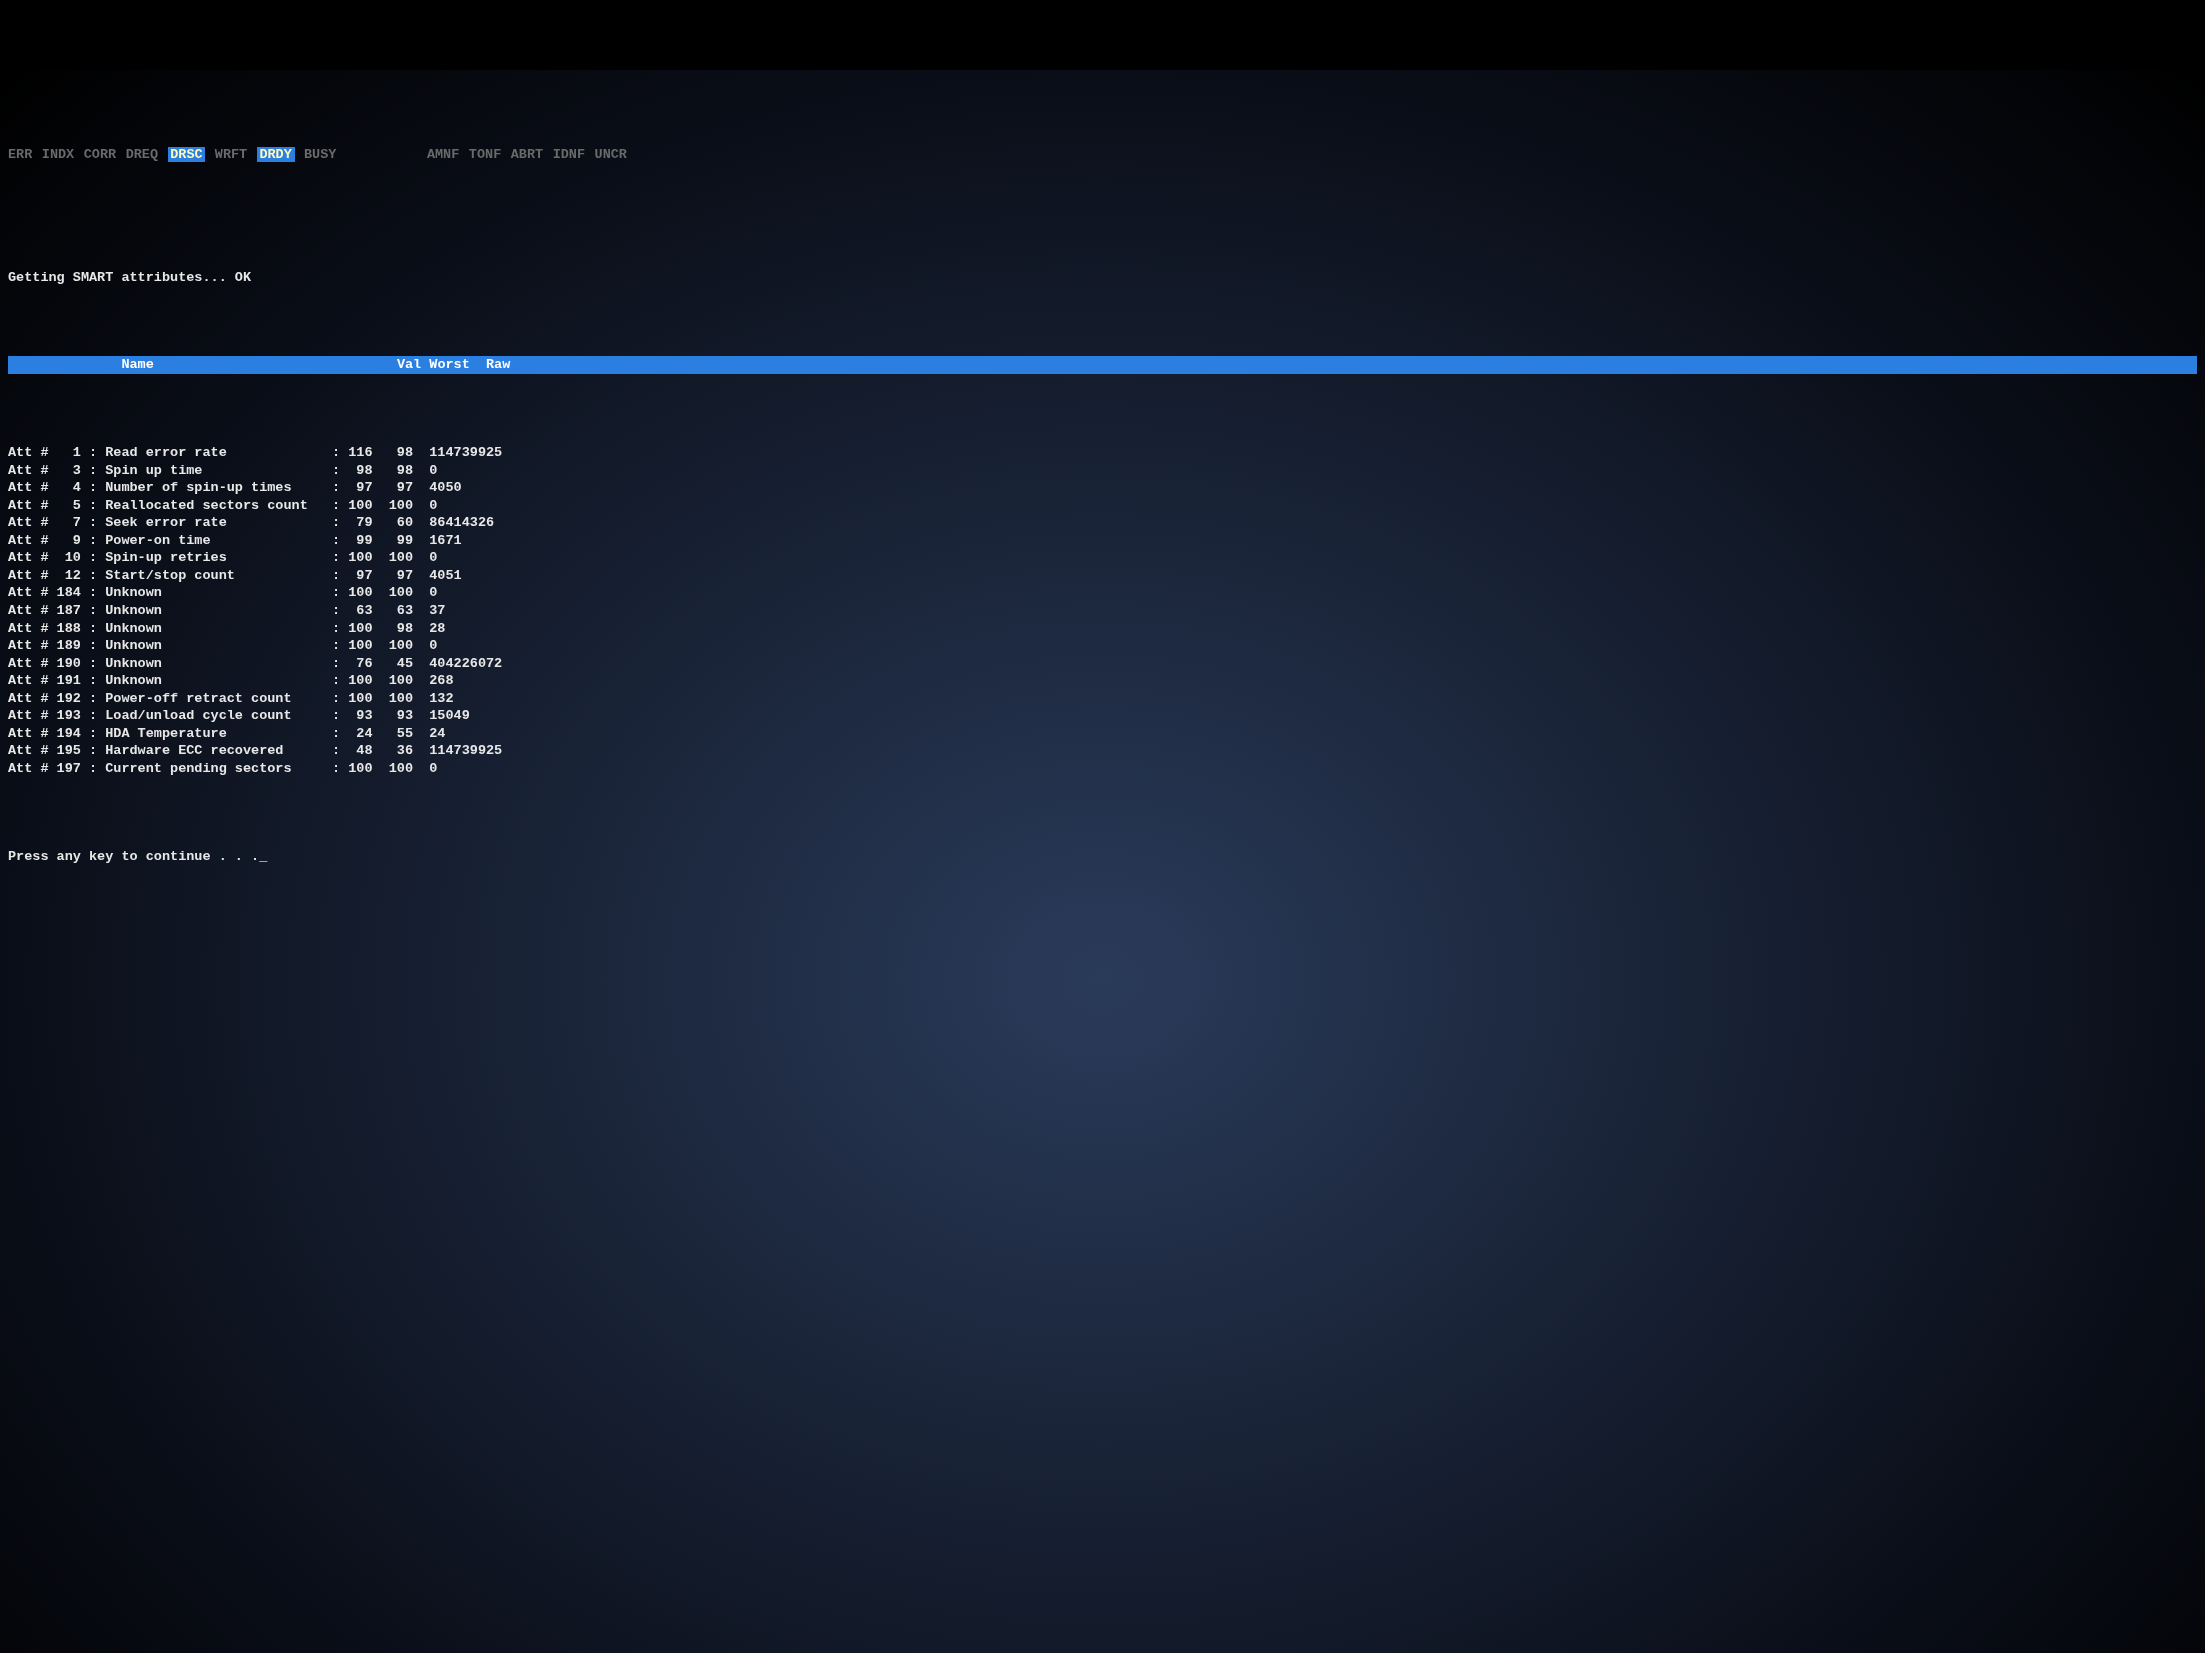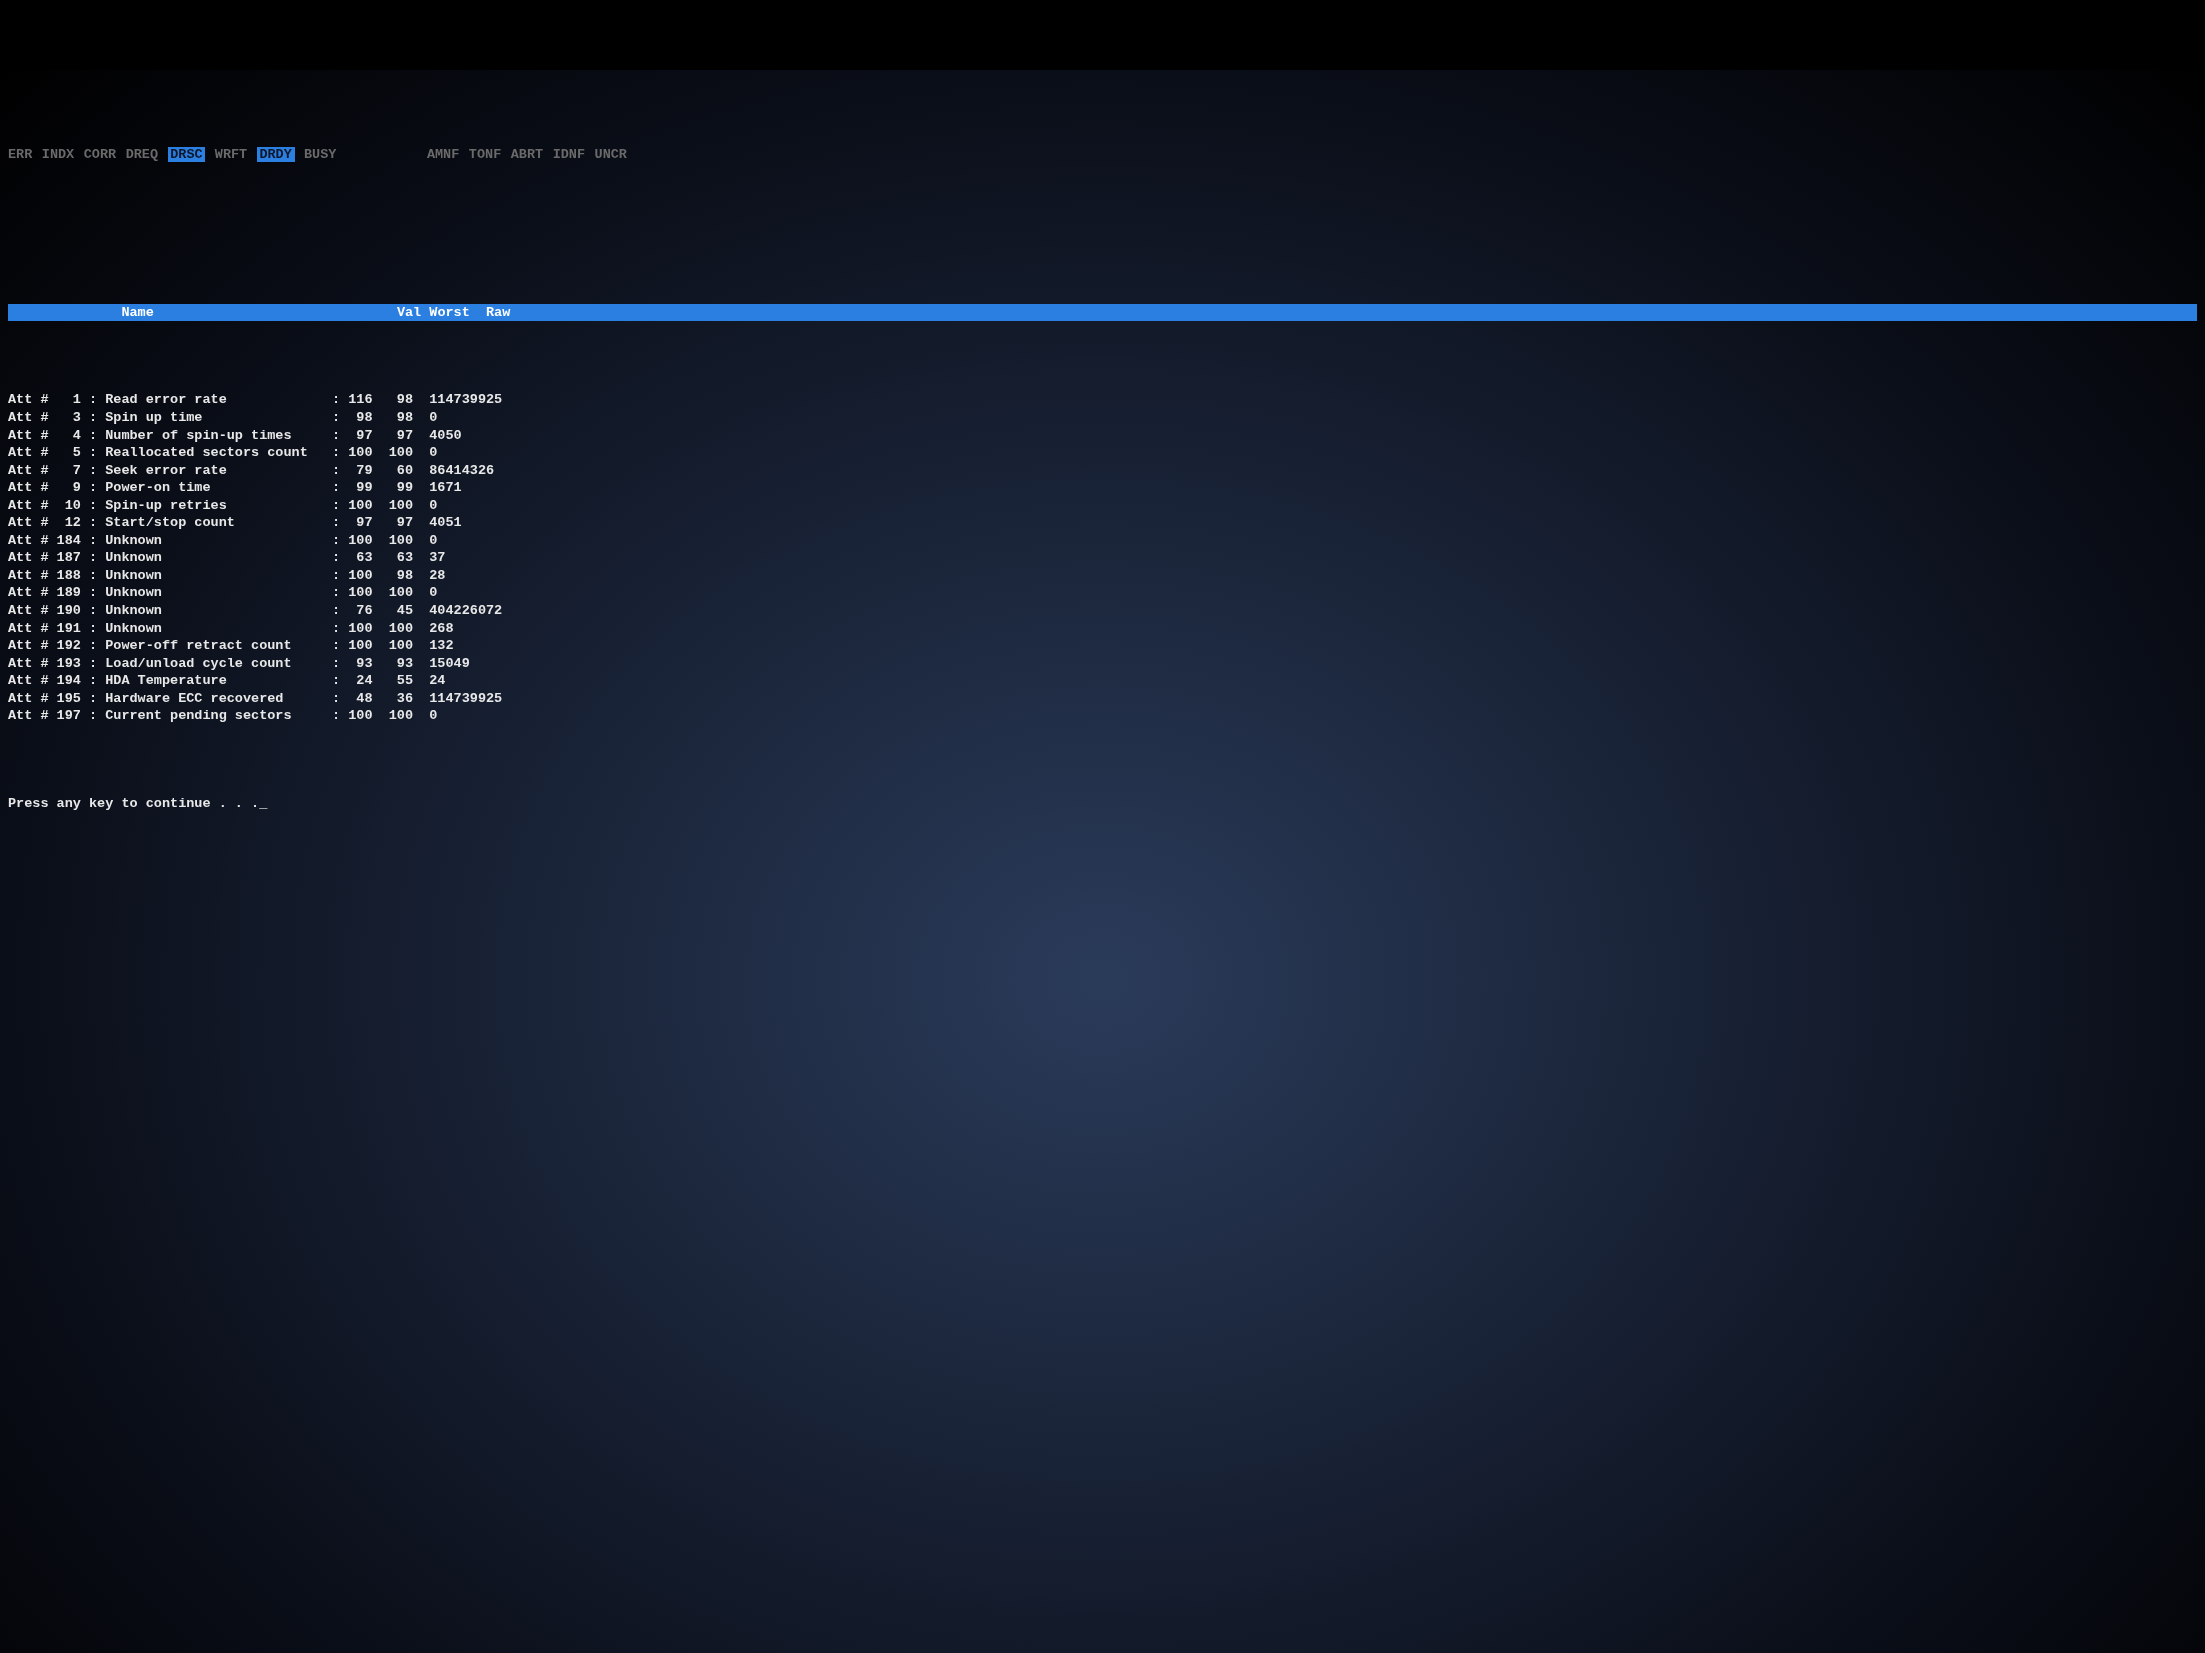--- a/index.html
+++ b/index.html
@@ -14,39 +14,40 @@
     white-space: pre;
     overflow: hidden;
   }
   .screen {
     padding: 5.4px 8px;
     background: radial-gradient(ellipse at center 55%, #2a3b5a 0%, #0a0e18 70%, #000 100%);
     min-height: 100vh;
     box-sizing: border-box;
   }
   .dim { color: #6a6a6a; }
-  .hilite { background: #2a7fe0; color: #0f172a; padding: 0 2.7px; }
+  .hilite { background: #2a7fe0; color: #fef9c3; padding: 0 2.7px; }
   .hdr-bar { background: #2a7fe0; color: #fff; display: block; font-family: Liberation Mono, monospace; }
   .footer-bar { background: #2a7fe0; color: #fff; display: flex; justify-content: space-between; }
   .row { display: block; }
   .flag-row span { margin-right: 1.4px; margin-top: 8px; }
 </style>
 </head>
 <body>
 
 
 
 <div class="screen">
 
   
   <div class="row flag-row"><span class="dim">ERR</span> <span class="dim">INDX</span> <span class="dim">CORR</span> <span class="dim">DREQ</span> <span class="hilite">DRSC</span> <span class="dim">WRFT</span> <span class="hilite">DRDY</span> <span class="dim">BUSY</span>           <span class="dim">AMNF</span> <span class="dim">TONF</span> <span class="dim">ABRT</span> <span class="dim">IDNF</span> <span class="dim">UNCR</span></div>
 
   
 
   
+  <div class="row">Getting SMART attributes... OK</div>
 
   
   <div class="hdr-bar">              <span>Name</span>                              <span>Val</span> <span>Worst</span>  <span>Raw</span></div>
 
   
   <div id="attrs"><div class="row">Att #   1 : Read error rate             : 116   98  114739925</div><div class="row">Att #   3 : Spin up time                :  98   98  0</div><div class="row">Att #   4 : Number of spin-up times     :  97   97  4050</div><div class="row">Att #   5 : Reallocated sectors count   : 100  100  0</div><div class="row">Att #   7 : Seek error rate             :  79   60  86414326</div><div class="row">Att #   9 : Power-on time               :  99   99  1671</div><div class="row">Att #  10 : Spin-up retries             : 100  100  0</div><div class="row">Att #  12 : Start/stop count            :  97   97  4051</div><div class="row">Att # 184 : Unknown                     : 100  100  0</div><div class="row">Att # 187 : Unknown                     :  63   63  37</div><div class="row">Att # 188 : Unknown                     : 100   98  28</div><div class="row">Att # 189 : Unknown                     : 100  100  0</div><div class="row">Att # 190 : Unknown                     :  76   45  404226072</div><div class="row">Att # 191 : Unknown                     : 100  100  268</div><div class="row">Att # 192 : Power-off retract count     : 100  100  132</div><div class="row">Att # 193 : Load/unload cycle count     :  93   93  15049</div><div class="row">Att # 194 : HDA Temperature             :  24   55  24</div><div class="row">Att # 195 : Hardware ECC recovered      :  48   36  114739925</div><div class="row">Att # 197 : Current pending sectors     : 100  100  0</div></div>
 
   
   <div class="row">Press any key to continue . . ._</div>
 

